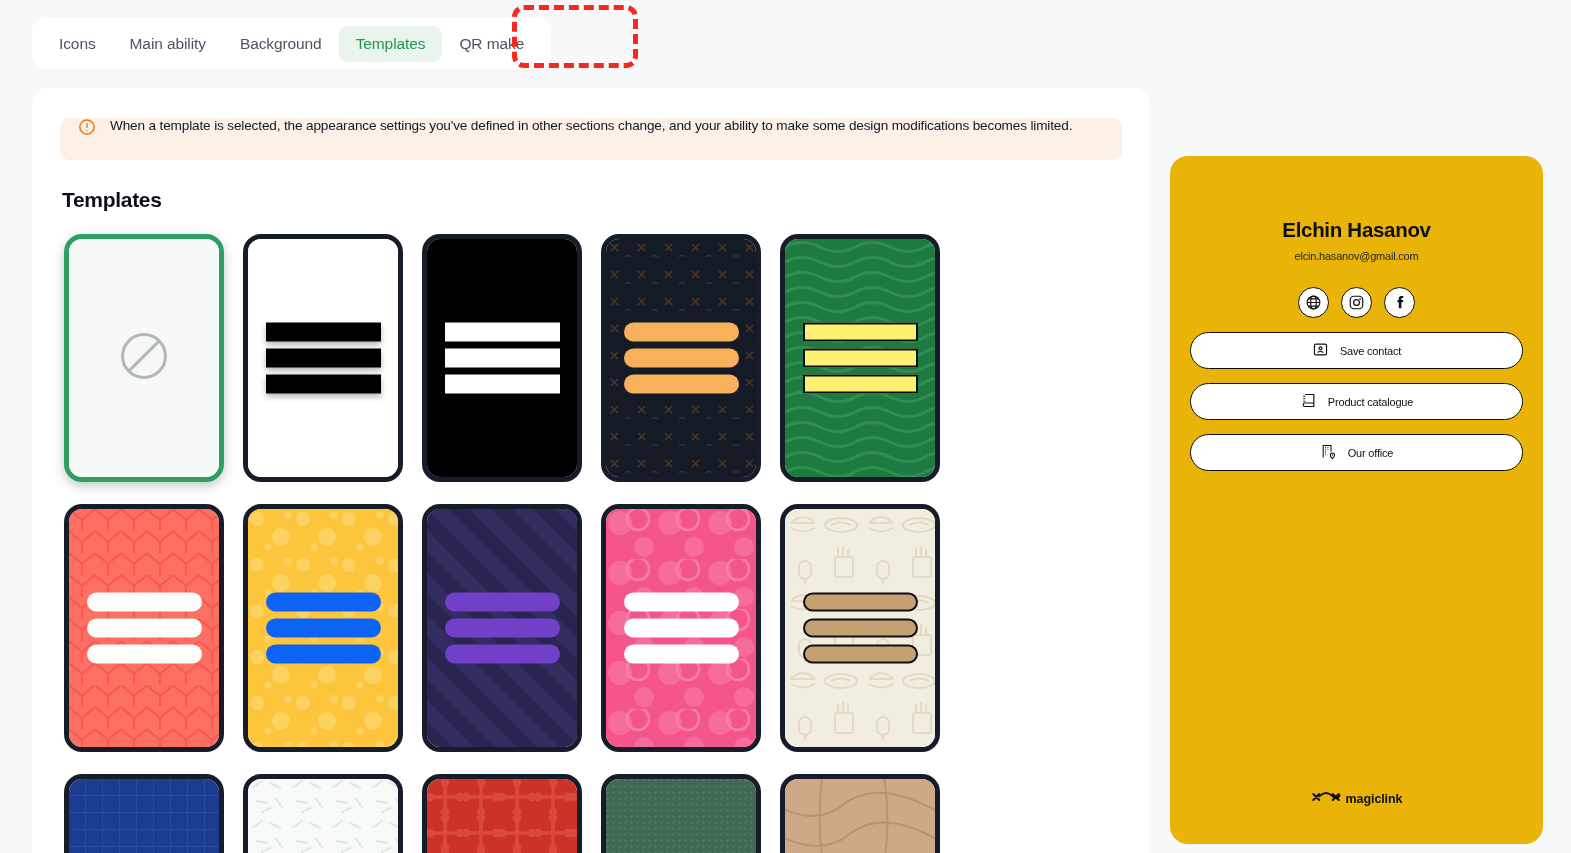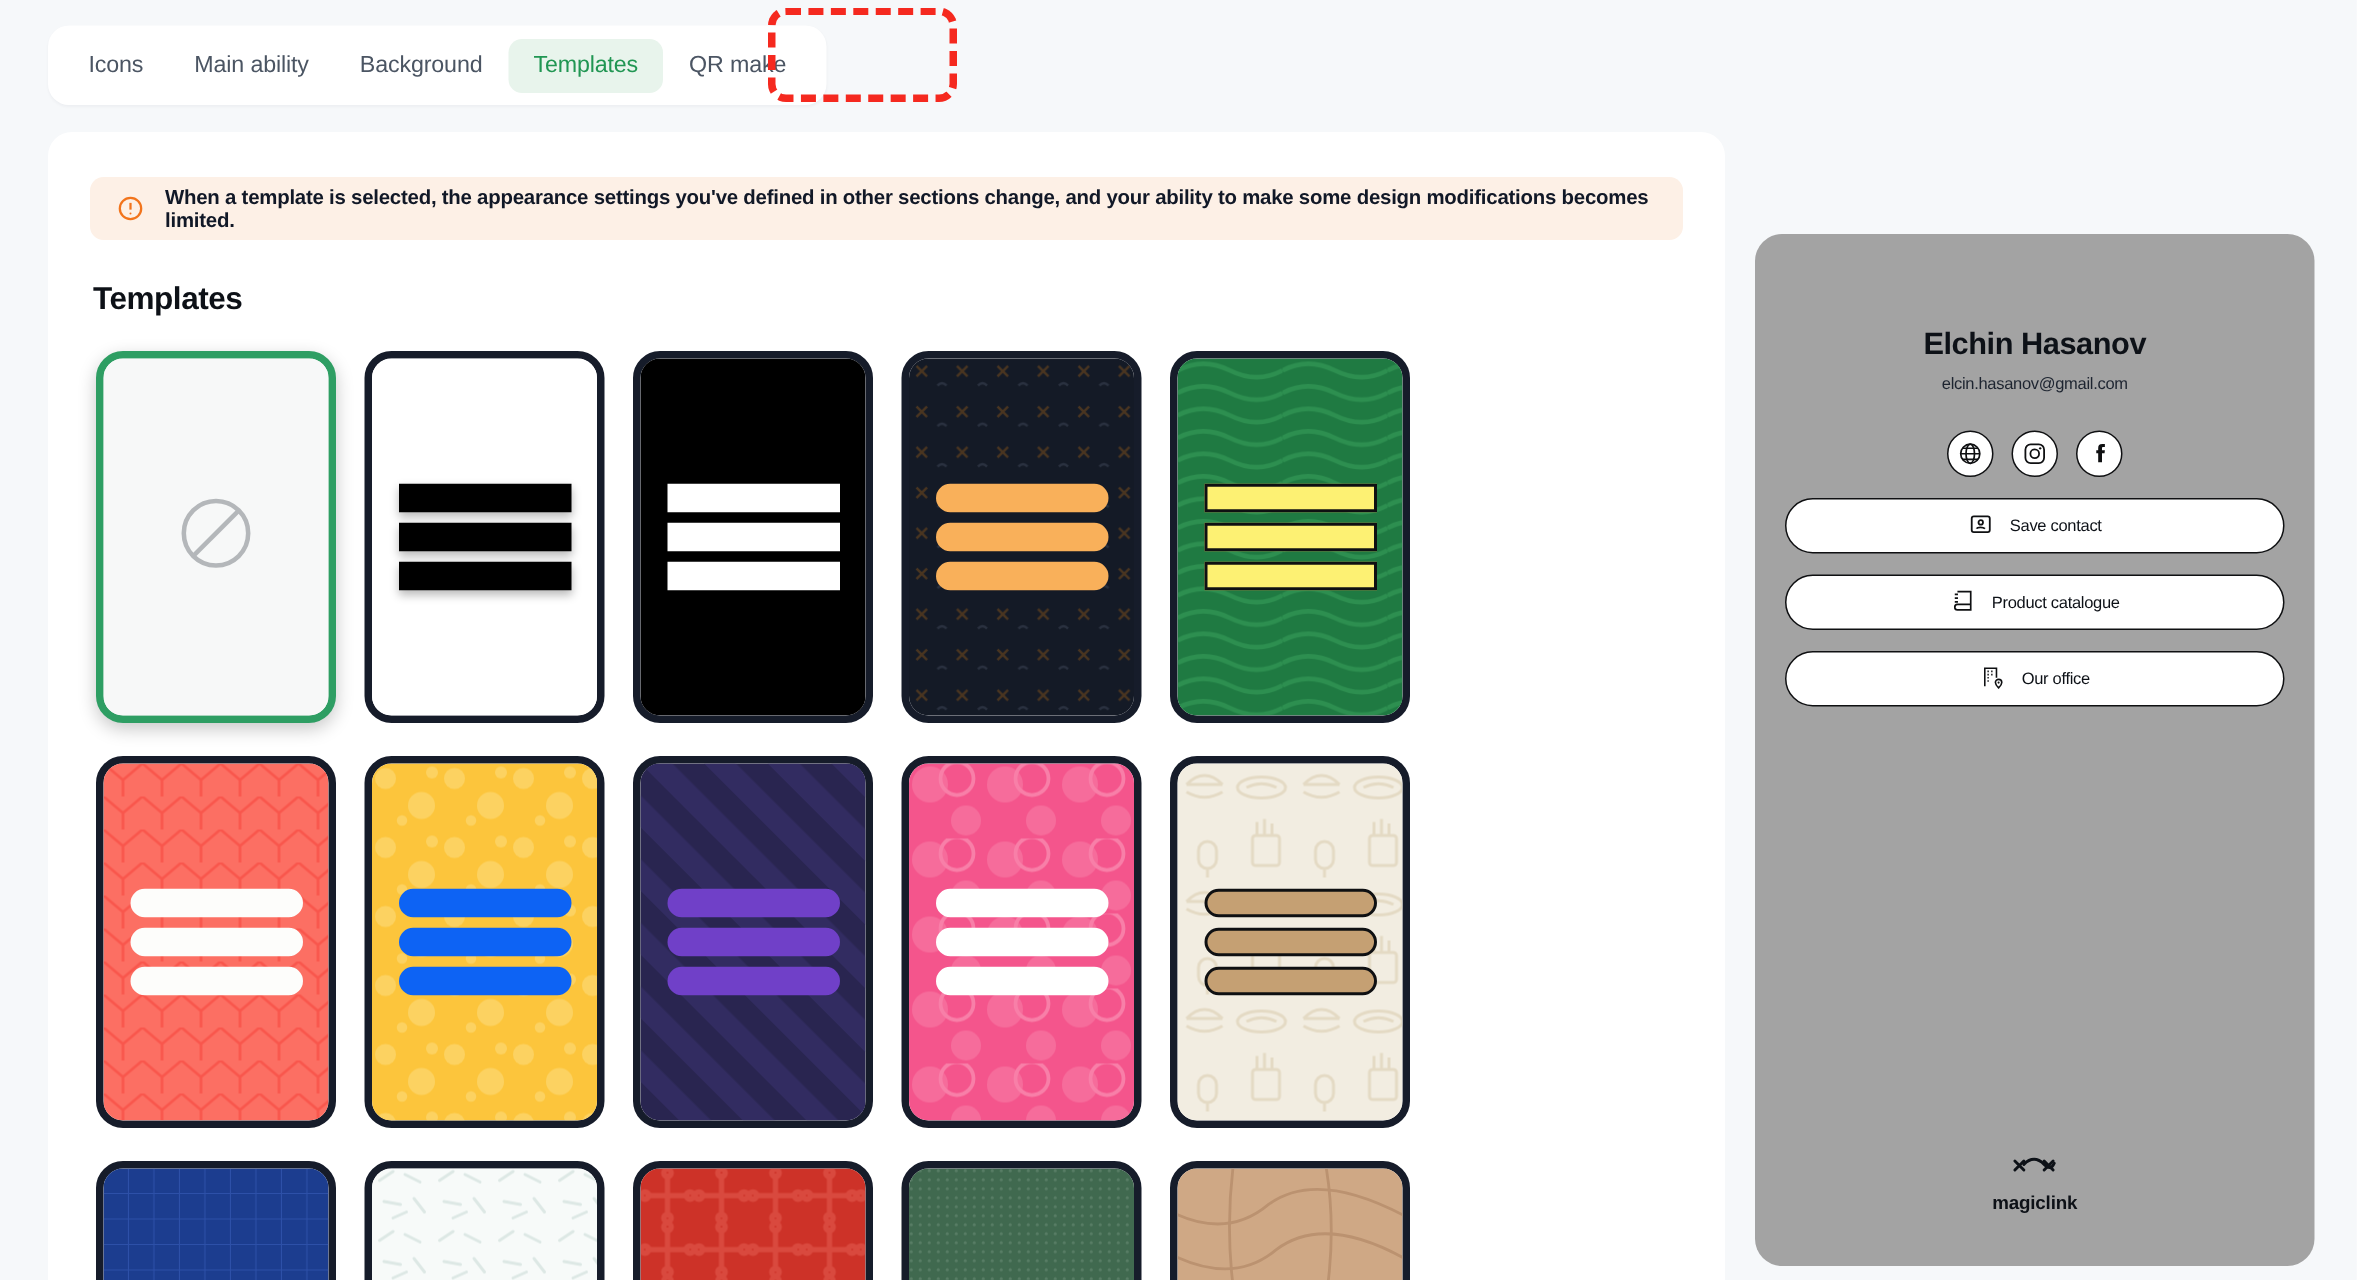--- a/index.html
+++ b/index.html
@@ -52,24 +52,23 @@
     left: 32px; top: 88px;
     width: 1118px; height: 1000px;
     background: #ffffff;
     border-radius: 16px;
   }
   .alert {
     margin: 30px 28px 0 28px;
     background: #fdf0e6;
     border-radius: 9px;
     height: 42px;
-    display: flex; align-items: center;
+    display: flex; 
     padding: 0 18px;
     gap: 14px;
-    font-weight: bold;
   }
   .alert-icon {
     flex: 0 0 auto; width: 18px; height: 18px;
     display: flex; align-items: center; justify-content: center;
   }
   .alert-text { font-size: 13.6px; color: #111827; letter-spacing: -.15px; }
 
   .section-title {
     margin: 28px 0 0 30px;
     font-size: 21px; font-weight: 700; color: #0d1117;
@@ -115,21 +114,21 @@
   .none-icon {
     position: absolute; left: 50%; top: 50%;
     transform: translate(-50%,-50%);
   }
 
   
   .right-panel {
     position: absolute;
     left: 1170px; top: 156px;
     width: 373px; height: 688px;
-    background: #a3a3a3;
+    background: #eab308;
     border-radius: 18px;
     display: flex; flex-direction: column; align-items: center;
   }
   .pv-name {
     margin-top: 62px;
     font-size: 20.5px; font-weight: 700; color: #0d1117;
     letter-spacing: -.3px;
   }
   .pv-email {
     margin-top: 8px;
@@ -153,21 +152,21 @@
     border-radius: 19px;
     background: #fff;
     display: flex; align-items: center; justify-content: center;
     gap: 11px;
     font-size: 11px; color: #0d1117; letter-spacing: -.2px;
     cursor: pointer;
   }
   .pv-btn:first-of-type { margin-top: 28px; }
   .pv-foot {
     position: absolute; bottom: 35px;
-    display: flex; flex-direction: column; align-items: center; gap: 5px;
+    display: flex; flex-direction: row; align-items: center; gap: 5px;
   }
   .pv-foot-label { font-size: 12.5px; font-weight: 600; color: #0d1117; letter-spacing: -.1px; }
 </style>
 </head>
 <body>
 
 <div class="tabbar-wrap">
   <div class="tabbar">
     <div class="tab">Icons</div>
     <div class="tab">Main ability</div>

